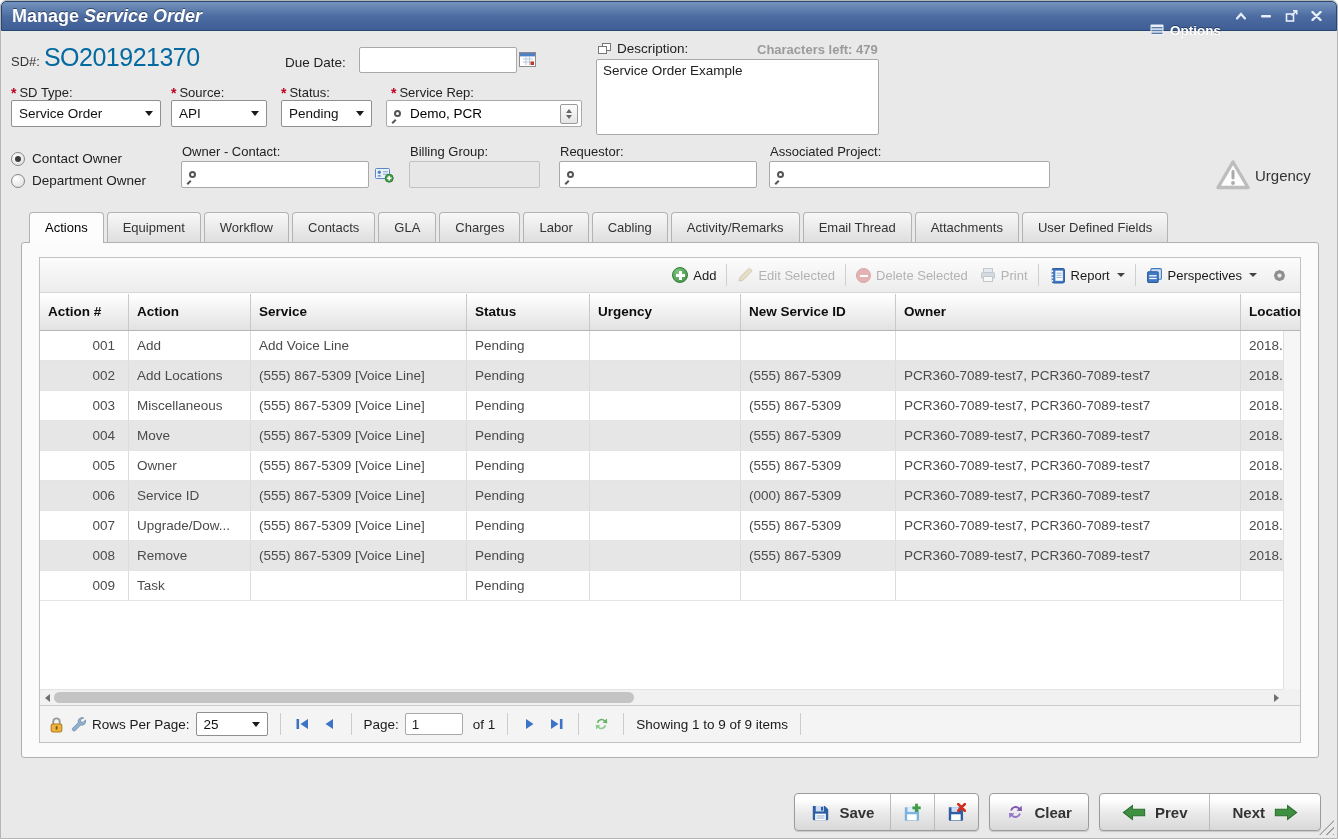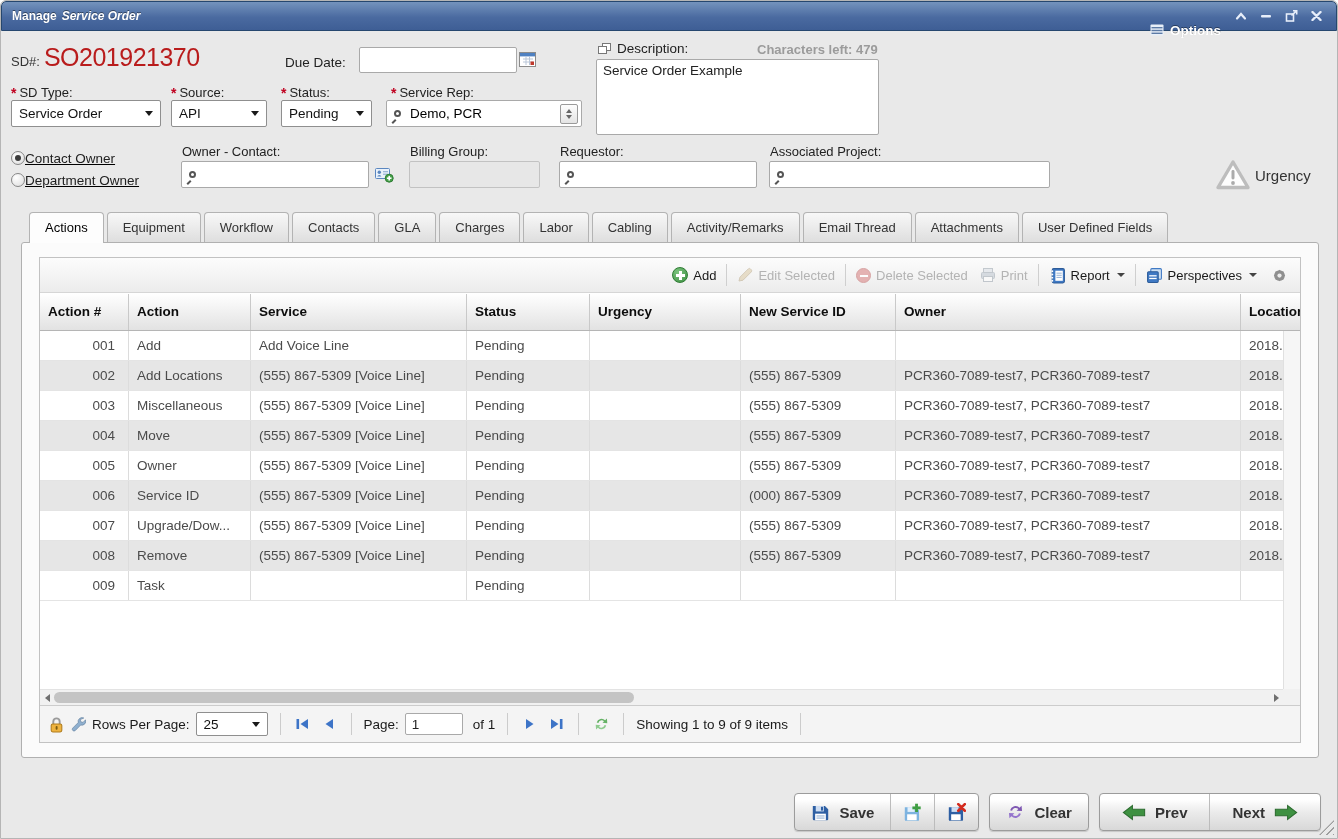--- a/index.html
+++ b/index.html
@@ -5,51 +5,51 @@
   html,body{margin:0;padding:0;background:#fff;}
   *{box-sizing:border-box;}
   .window{position:relative;width:1338px;height:839px;background:#e9e9e9;overflow:hidden;
     font-family:"Liberation Sans",sans-serif;border:1px solid #b5b5b5;border-radius:6px 6px 0 0;}
 
   
   .titlebar{position:absolute;left:0;top:0;right:0;height:30px;
     background:linear-gradient(#7493bd,#4a6aa0 55%,#3e5e95);
     border:1px solid #26476f;border-radius:5px 5px 0 0;
     display:flex;align-items:center;justify-content:space-between;padding:0 10px;}
-  .titletext{color:#fff;font-size:12px;font-weight:bold;text-shadow:0 -1px 0 rgba(0,0,0,.45);}
+  .titletext{color:#fff;font-size:18px;font-weight:bold;text-shadow:0 -1px 0 rgba(0,0,0,.45);}
   .titletext em{font-style:italic;margin-left:5px;}
   .titlebar-right{display:flex;align-items:center;gap:14px;}
   .options-btn{display:flex;align-items:center;gap:6px;color:#fff;font-weight:bold;font-size:13.5px;cursor:pointer;text-shadow:0 -1px 0 rgba(0,0,0,.4);margin-top:28px;}
   .winctl{display:flex;align-items:center;gap:13px;margin-right:4px;}
   .winctl svg{display:block;}
 
   
   .lbl{font-size:13px;color:#222;white-space:nowrap;}
   .req{color:#c00321;font-size:14px;font-weight:bold;margin-right:3px;position:relative;top:1px;}
   .abs{position:absolute;}
   .sd-line{left:10px;top:42px;display:flex;align-items:baseline;gap:4px;}
   .sd-label{font-size:13px;color:#333;}
-  .sd-value{font-size:25px;color:#b91c1c;letter-spacing:-.5px;}
+  .sd-value{font-size:25px;color:#0369a1;letter-spacing:-.5px;}
   .txt{background:#fff;border:1px solid #a9a9a9;border-radius:2px;font-family:inherit;font-size:13.5px;color:#222;padding:0 6px;outline:none;}
   .sel{display:flex;align-items:center;justify-content:space-between;background:#fff;border:1px solid #8f8f8f;border-radius:2px;padding:0 7px;font-size:13.5px;color:#111;cursor:pointer;}
   .sel .arr{width:0;height:0;border-left:4px solid transparent;border-right:4px solid transparent;border-top:5px solid #1a1a1a;margin-left:6px;}
   .sfield{display:flex;align-items:center;background:#fff;border:1px solid #a9a9a9;border-radius:2px;padding:0 7px;gap:7px;}
   .sfield input{border:none;outline:none;flex:1;font-family:inherit;font-size:13.5px;background:transparent;min-width:0;}
   .icon-search{width:7px;height:7px;border:2px solid #555;border-radius:50%;position:relative;flex:none;}
   .icon-search::after{content:"";position:absolute;width:2px;height:5px;background:#555;transform:rotate(45deg);left:-3px;top:7px;}
   .spinbox{width:18px;height:20px;border:1px solid #9a9a9a;border-radius:2px;background:linear-gradient(#fdfdfd,#e4e4e4);display:flex;flex-direction:column;align-items:center;justify-content:center;gap:2px;flex:none;cursor:pointer;}
   .spinbox i{display:block;width:0;height:0;border-left:3px solid transparent;border-right:3px solid transparent;}
   .spinbox .up{border-bottom:4px solid #666;}
   .spinbox .dn{border-top:4px solid #666;}
   .counter{color:#9b9b9b;font-weight:bold;font-size:13px;}
   textarea.desc{resize:none;width:283px;height:76px;padding:3px 6px;line-height:1.25;}
   fieldset.lastmod{left:1128px;top:33px;width:202px;position:absolute;border:1px solid #bdbdbd;border-radius:1px;margin:0;padding:2px 8px 7px 8px;background:transparent;}
   fieldset.lastmod legend{font-size:14px;font-weight:bold;color:#1a1a1a;padding:0 3px;margin-left:2px;}
   fieldset.lastmod .line{font-size:13px;color:#222;margin-top:3px;white-space:nowrap;}
-  .radio-row{display:flex;align-items:flex-start;gap:0;cursor:pointer;text-decoration:underline;}
+  .radio-row{display:flex;align-items:flex-end;gap:7px;cursor:pointer;}
   .radio{width:14px;height:14px;border-radius:50%;border:1px solid #878787;background:radial-gradient(circle at 35% 30%,#fff,#dcdcdc);position:relative;flex:none;}
   .radio.checked::after{content:"";position:absolute;left:3px;top:3px;right:3px;bottom:3px;background:#3c3c3c;border-radius:50%;}
   .radio-row .lbl{font-size:13.5px;}
 
   
   .tabpanel{position:absolute;left:20px;top:211px;width:1298px;height:546px;}
   .tabs{position:absolute;left:0;top:0;right:0;height:30px;display:flex;gap:3px;padding-left:8px;}
   .tab{height:30px;line-height:30px;padding:0 15px;font-size:13px;color:#333;
     background:linear-gradient(#f8f8f8,#dedede);border:1px solid #b3b3b3;border-bottom:none;
     border-radius:4px 4px 0 0;cursor:pointer;white-space:nowrap;position:relative;z-index:1;}

